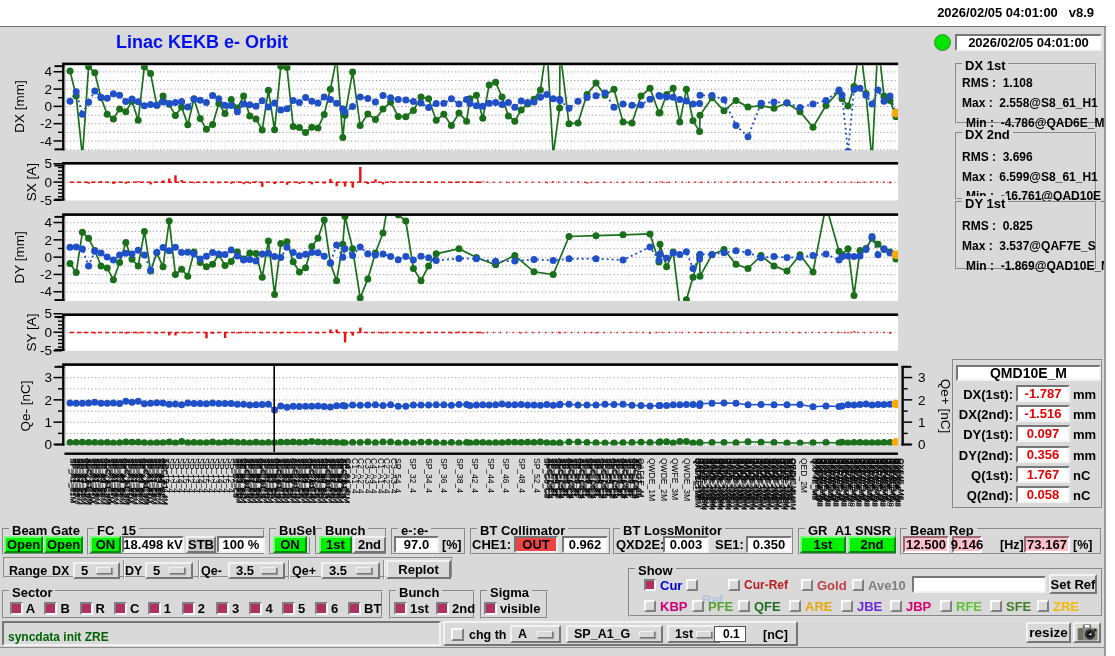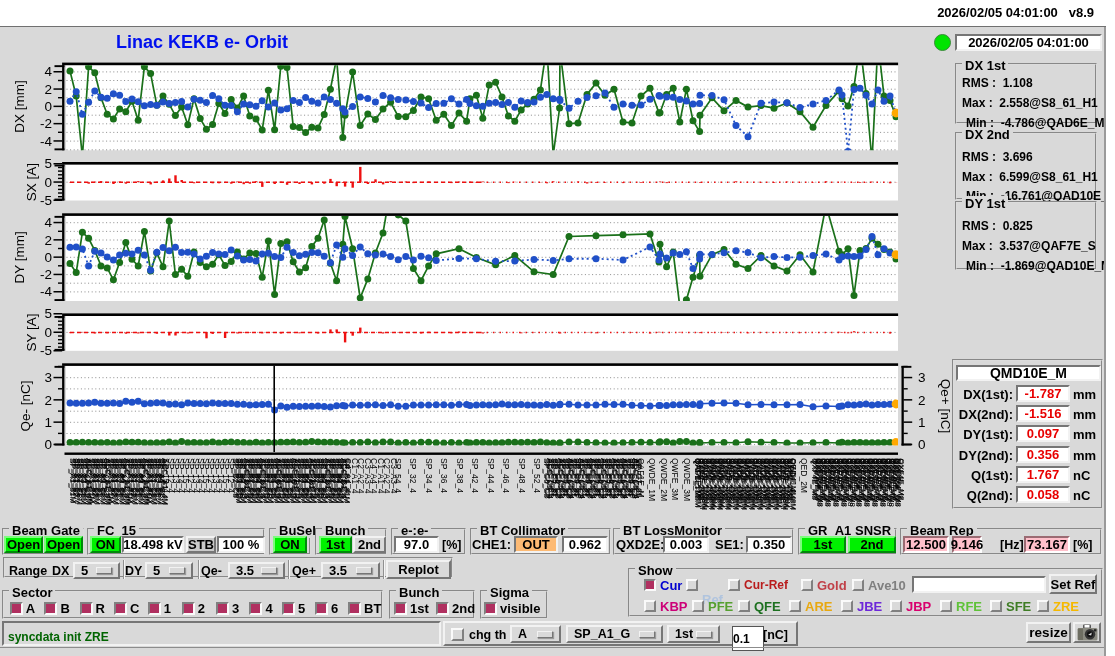--- a/index.html
+++ b/index.html
@@ -1503,21 +1503,21 @@
     <div class="btn " style="left:353px;top:508.5px;width:33px;height:17px;font-size:13px">2nd</div>
     <div class="grp" style="left:391px;top:501px;width:75px;height:27px">
       <span class="glab">e-:e-</span>
     </div>
     <div class="entry " style="left:394px;top:508.5px;width:45px;height:17px;font-size:13px">97.0</div>
     <div class="lab" style="left:442px;top:510.5px;font-size:12.5px">[%]</div>
     <div class="grp" style="left:470px;top:501px;width:141px;height:27px">
       <span class="glab">BT Collimator</span>
     </div>
     <div class="lab" style="left:472px;top:509.5px;font-size:13px">CHE1:</div>
-    <div class="entry" style="left:514px;top:508.5px;width:44px;height:17px;background:#fdba74;font-size:13px">OUT</div>
+    <div class="entry" style="left:514px;top:508.5px;width:44px;height:17px;background:#ef4444;font-size:13px">OUT</div>
     <div class="entry " style="left:562px;top:508.5px;width:46px;height:17px;font-size:13px">0.962</div>
     <div class="grp" style="left:613px;top:501px;width:181px;height:27px">
       <span class="glab">BT LossMonitor</span>
     </div>
     <div class="lab" style="left:616px;top:509.5px;font-size:13px">QXD2E:</div>
     <div class="entry " style="left:663px;top:508.5px;width:46px;height:17px;font-size:13px">0.003</div>
     <div class="lab" style="left:715px;top:509.5px;font-size:13px">SE1:</div>
     <div class="entry " style="left:746px;top:508.5px;width:46px;height:17px;font-size:13px">0.350</div>
     <div class="grp" style="left:798px;top:501px;width:99px;height:27px">
       <span class="glab">GR_A1 SNSR</span>
@@ -1621,21 +1621,21 @@
     <div class="abs" style="left:2px;top:594px;width:439px;height:25px;border:2px solid;box-sizing:border-box;border-color:#767676 #f2f2f2 #f2f2f2 #767676">
       <div class="lab" style="left:4px;top:7px;font-size:12px;color:#006400">syncdata init ZRE</div>
     </div>
     <div class="btn" style="left:443px;top:594px;width:355px;height:25px;font-size:1px">
       <div style="position:relative;width:100%;height:100%">
         <div class="ck off" style="left:6px;top:5px"></div>
         <div class="lab" style="left:24px;top:5px;font-size:12.5px">chg th</div>
         <div class="opt" style="left:65px;top:2px;width:51px;height:18px;font-size:12.5px">A<i></i></div>
         <div class="opt" style="left:121px;top:2px;width:97px;height:18px;font-size:12.5px">SP_A1_G<i></i></div>
         <div class="opt" style="left:222px;top:2px;width:53px;height:18px;font-size:12.5px">1st<i></i></div>
-        <div class="entry" style="left:287px;top:3px;width:32px;height:25px;font-size:12px;border-width:1px;border-color:#555;justify-content:flex-start;padding-left:0">0.1</div>
+        <div class="entry" style="left:269px;top:3px;width:32px;height:16px;font-size:12px;border-width:1px;border-color:#555;justify-content:flex-start;padding-left:8px">0.1</div>
         <div class="lab" style="left:318px;top:5px;font-size:12.5px">[nC]</div>
       </div>
     </div>
     <div class="btn" style="left:1026px;top:595px;width:45px;height:21px;font-size:13.5px">resize</div>
     <div class="btn" style="left:1073px;top:595px;width:28px;height:21px">
       <svg width="21" height="17" viewBox="0 0 21 17">
         <rect x="6" y="0.5" width="8" height="4" rx="1" fill="#555"></rect>
         <rect x="7.5" y="1" width="5" height="2.6" fill="#fff"></rect>
         <rect x="0.5" y="4" width="20" height="12.5" rx="1.5" fill="#8a8a80"></rect>
         <rect x="1" y="4.5" width="5" height="11.5" fill="#6e6e62"></rect>

